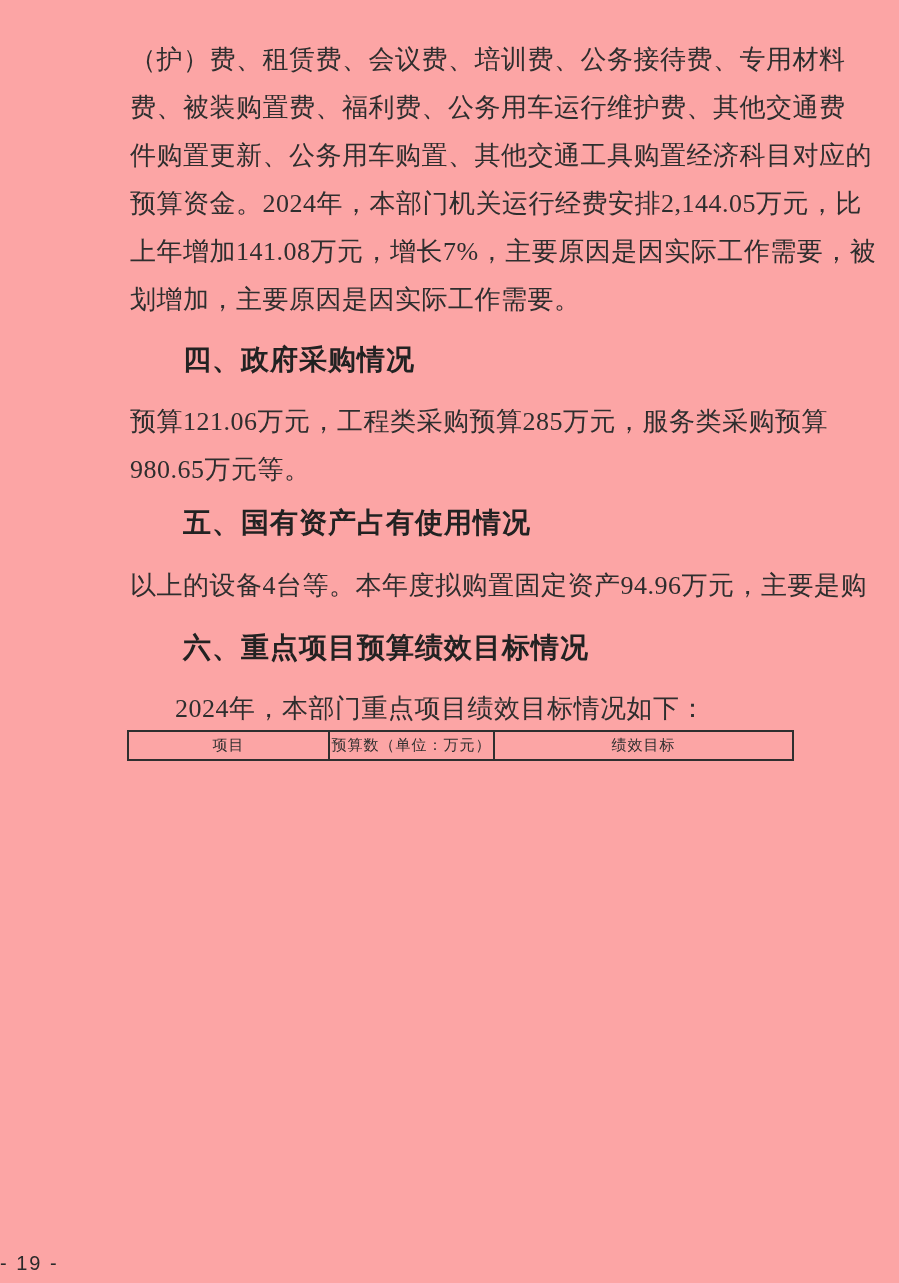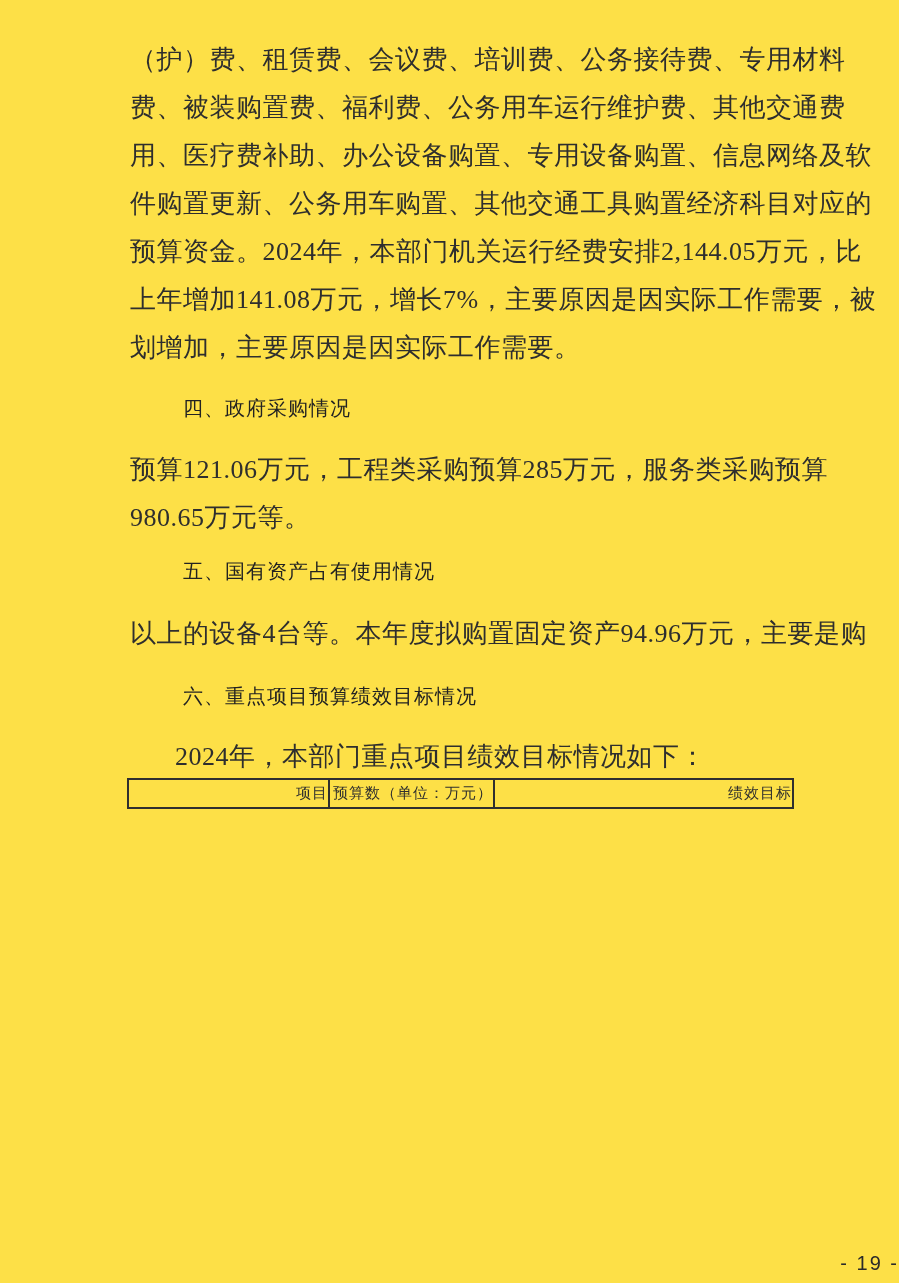--- a/index.html
+++ b/index.html
@@ -5,21 +5,21 @@
   html, body {
     margin: 0;
     padding: 0;
     background: #e8e8e8;
   }
   .page {
     position: relative;
     width: 899px;
     height: 1283px;
     margin: 0 auto;
-    background: #fde047;
+    background: #fca5a5;
     overflow: hidden;
     color: #2e2e2e;
     font-family: "Liberation Serif", "DejaVu Serif", serif;
   }
   .content {
     position: absolute;
     left: 130px;
     top: 36px;
     width: 667px;
   }
@@ -35,22 +35,22 @@
   }
   .line.end {
     text-align-last: left;
   }
   .line.indent {
     text-indent: 45px;
   }
   .heading {
     height: 48px;
     line-height: 48px;
-    font-size: 20px;
-    font-weight: 400;
+    font-size: 28px;
+    font-weight: 700;
     color: #222;
     font-family: "Liberation Sans", "DejaVu Sans", sans-serif;
     padding-left: 53px;
     letter-spacing: 1px;
   }
   .h4 { margin-top: 12px; }
   .p-c { margin-top: 14px; }
   .h5 { margin-top: 5px; }
   .p-e { margin-top: 15px; }
   .h6 { margin-top: 14px; }
@@ -60,49 +60,48 @@
     margin-left: -3px;
     width: 665px;
     border-collapse: collapse;
     table-layout: fixed;
   }
   table.perf th {
     border: 2px solid #2f2f2f;
     height: 27px;
     font-size: 15px;
     font-weight: 400;
-    text-align: right;
+    text-align: center;
     vertical-align: middle;
     color: #2e2e2e;
     padding: 0;
     letter-spacing: 1px;
     font-family: "Liberation Serif", "DejaVu Serif", serif;
   }
   .page-number {
     position: absolute;
     top: 1252px;
     left: 0;
     width: 899px;
-    text-align: right;
+    text-align: left;
     font-size: 20px;
     letter-spacing: 2px;
     color: #2a2a2a;
     font-family: "Liberation Sans", "DejaVu Sans", sans-serif;
   }
 </style>
 </head>
 <body>
 
 <div class="page">
   <div class="content">
 
     <div>
       <div class="line">（护）费、租赁费、会议费、培训费、公务接待费、专用材料</div>
       <div class="line">费、被装购置费、福利费、公务用车运行维护费、其他交通费</div>
-      <div class="line">用、医疗费补助、办公设备购置、专用设备购置、信息网络及软</div>
       <div class="line">件购置更新、公务用车购置、其他交通工具购置经济科目对应的</div>
       <div class="line">预算资金。2024年，本部门机关运行经费安排2,144.05万元，比</div>
       <div class="line">上年增加141.08万元，增长7%，主要原因是因实际工作需要，被</div>
       <div class="line end">划增加，主要原因是因实际工作需要。</div>
     </div>
 
     <div class="heading h4">四、政府采购情况</div>
 
     <div class="p-c">
       <div class="line">预算121.06万元，工程类采购预算285万元，服务类采购预算</div>

